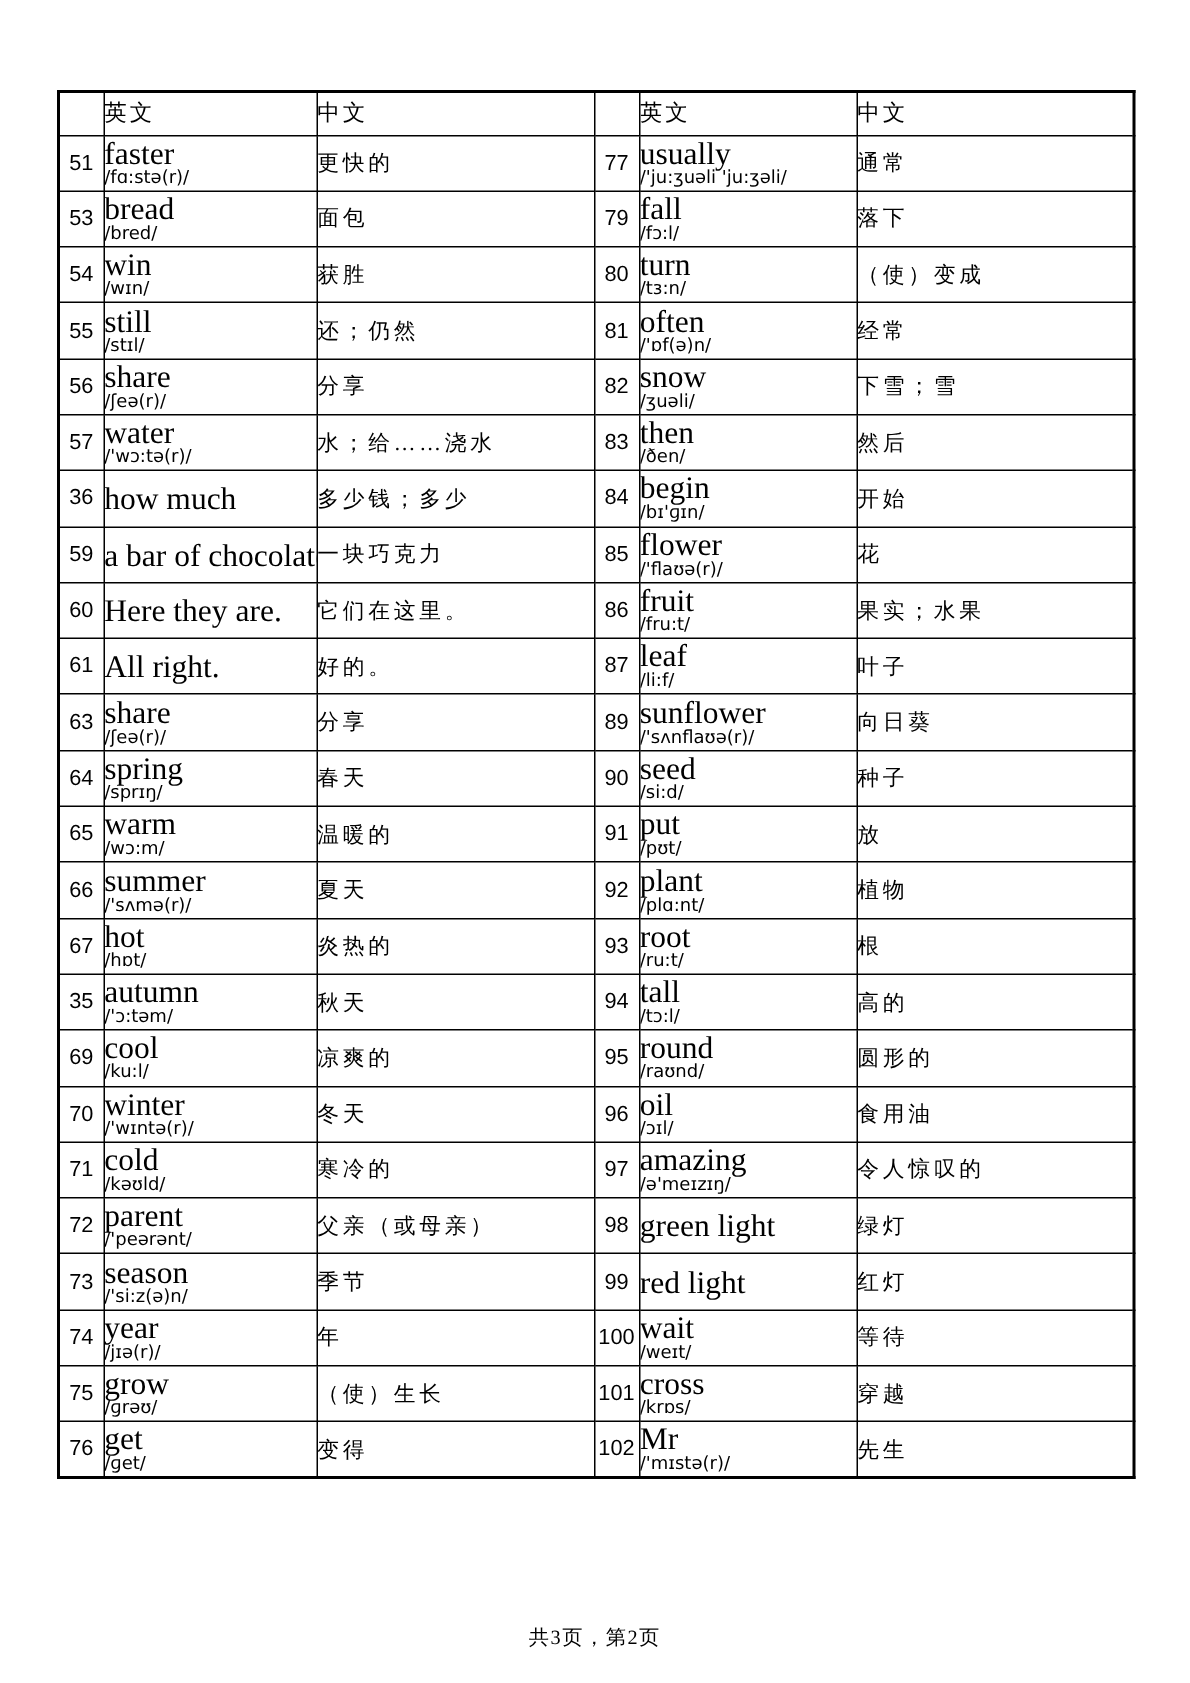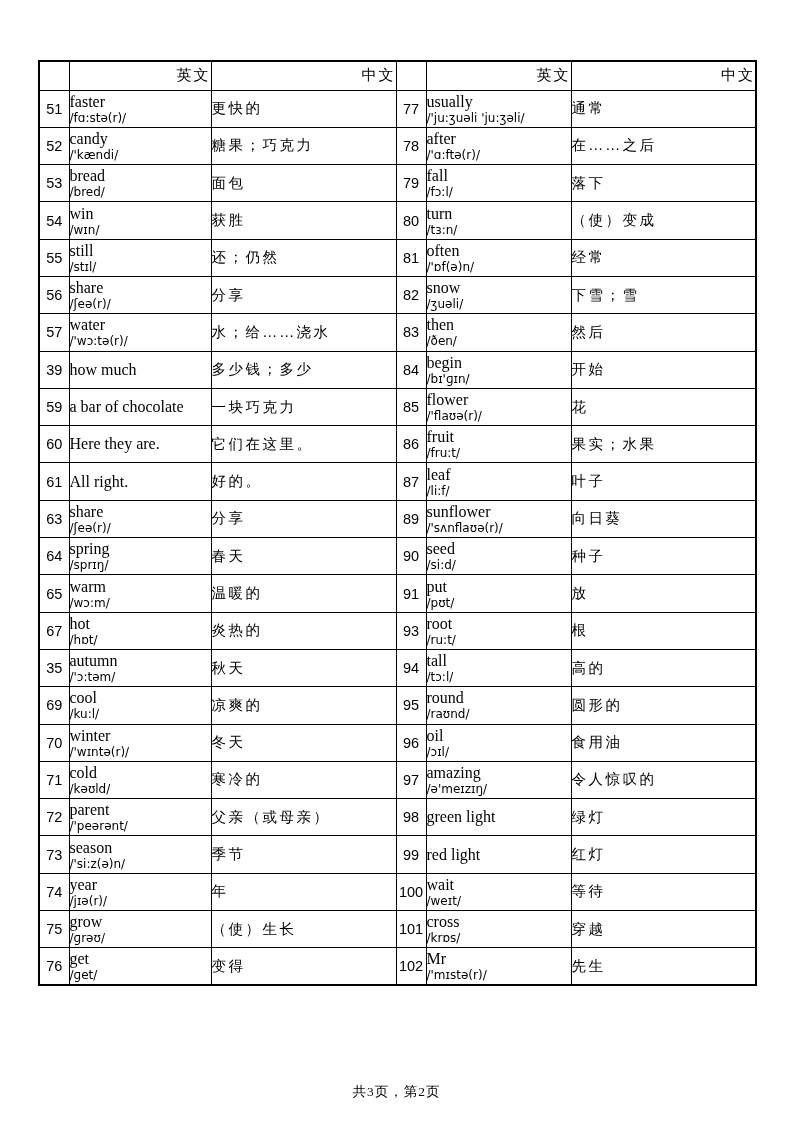--- a/index.html
+++ b/index.html
@@ -35,31 +35,31 @@
   col.c-zh1  { width: 185px; }
   col.c-en2  { width: 145px; }
   col.c-zh2  { width: 185px; }
   tr.hrow { height: 29px; }
   tr.vrow { height: 37.3px; }
   th.hcell {
     font-weight: normal;
     font-family: Liberation Sans, sans-serif;
     font-size: 15px;
     letter-spacing: 2px;
-    text-align: right;
+    text-align: left;
   }
   td.num {
     text-align: center;
     font-size: 14.5px;
     font-family: "Liberation Sans", sans-serif;
   }
   td.en { padding-left: 5px; }
   .word {
     font-family: "Liberation Serif", serif;
-    font-size: 16px;
+    font-size: 21px;
     line-height: 18px;
     white-space: nowrap;
   }
   .word.small { font-size: 14.5px; }
   .ipa {
     font-family: "DejaVu Sans", sans-serif;
     font-size: 12px;
     line-height: 14px;
     white-space: nowrap;
   }
@@ -115,34 +115,20 @@
     </td>
     <td class="zh">更快的</td>
     <td class="num">77</td>
     <td class="en">
       <div class="word">usually</div>
       <div class="ipa">/'ju:ʒuəli 'ju:ʒəli/</div>
     </td>
     <td class="zh">通常</td>
   </tr>
         <tr class="vrow">
-    <td class="num">52</td>
-    <td class="en">
-      <div class="word">candy</div>
-      <div class="ipa">/'kændi/</div>
-    </td>
-    <td class="zh">糖果；巧克力</td>
-    <td class="num">78</td>
-    <td class="en">
-      <div class="word">after</div>
-      <div class="ipa">/'ɑ:ftə(r)/</div>
-    </td>
-    <td class="zh">在……之后</td>
-  </tr>
-        <tr class="vrow">
     <td class="num">53</td>
     <td class="en">
       <div class="word">bread</div>
       <div class="ipa">/bred/</div>
     </td>
     <td class="zh">面包</td>
     <td class="num">79</td>
     <td class="en">
       <div class="word">fall</div>
       <div class="ipa">/fɔ:l/</div>
@@ -199,21 +185,21 @@
     </td>
     <td class="zh">水；给……浇水</td>
     <td class="num">83</td>
     <td class="en">
       <div class="word">then</div>
       <div class="ipa">/ðen/</div>
     </td>
     <td class="zh">然后</td>
   </tr>
         <tr class="vrow">
-    <td class="num">39</td>
+    <td class="num">36</td>
     <td class="en">
       <div class="word">how much</div>
 
     </td>
     <td class="zh">多少钱；多少</td>
     <td class="num">84</td>
     <td class="en">
       <div class="word">begin</div>
       <div class="ipa">/bɪ'ɡɪn/</div>
     </td>
@@ -297,20 +283,34 @@
     </td>
     <td class="zh">温暖的</td>
     <td class="num">91</td>
     <td class="en">
       <div class="word">put</div>
       <div class="ipa">/pʊt/</div>
     </td>
     <td class="zh">放</td>
   </tr>
         <tr class="vrow">
+    <td class="num">66</td>
+    <td class="en">
+      <div class="word">summer</div>
+      <div class="ipa">/'sʌmə(r)/</div>
+    </td>
+    <td class="zh">夏天</td>
+    <td class="num">92</td>
+    <td class="en">
+      <div class="word">plant</div>
+      <div class="ipa">/plɑ:nt/</div>
+    </td>
+    <td class="zh">植物</td>
+  </tr>
+        <tr class="vrow">
     <td class="num">67</td>
     <td class="en">
       <div class="word">hot</div>
       <div class="ipa">/hɒt/</div>
     </td>
     <td class="zh">炎热的</td>
     <td class="num">93</td>
     <td class="en">
       <div class="word">root</div>
       <div class="ipa">/ru:t/</div>

